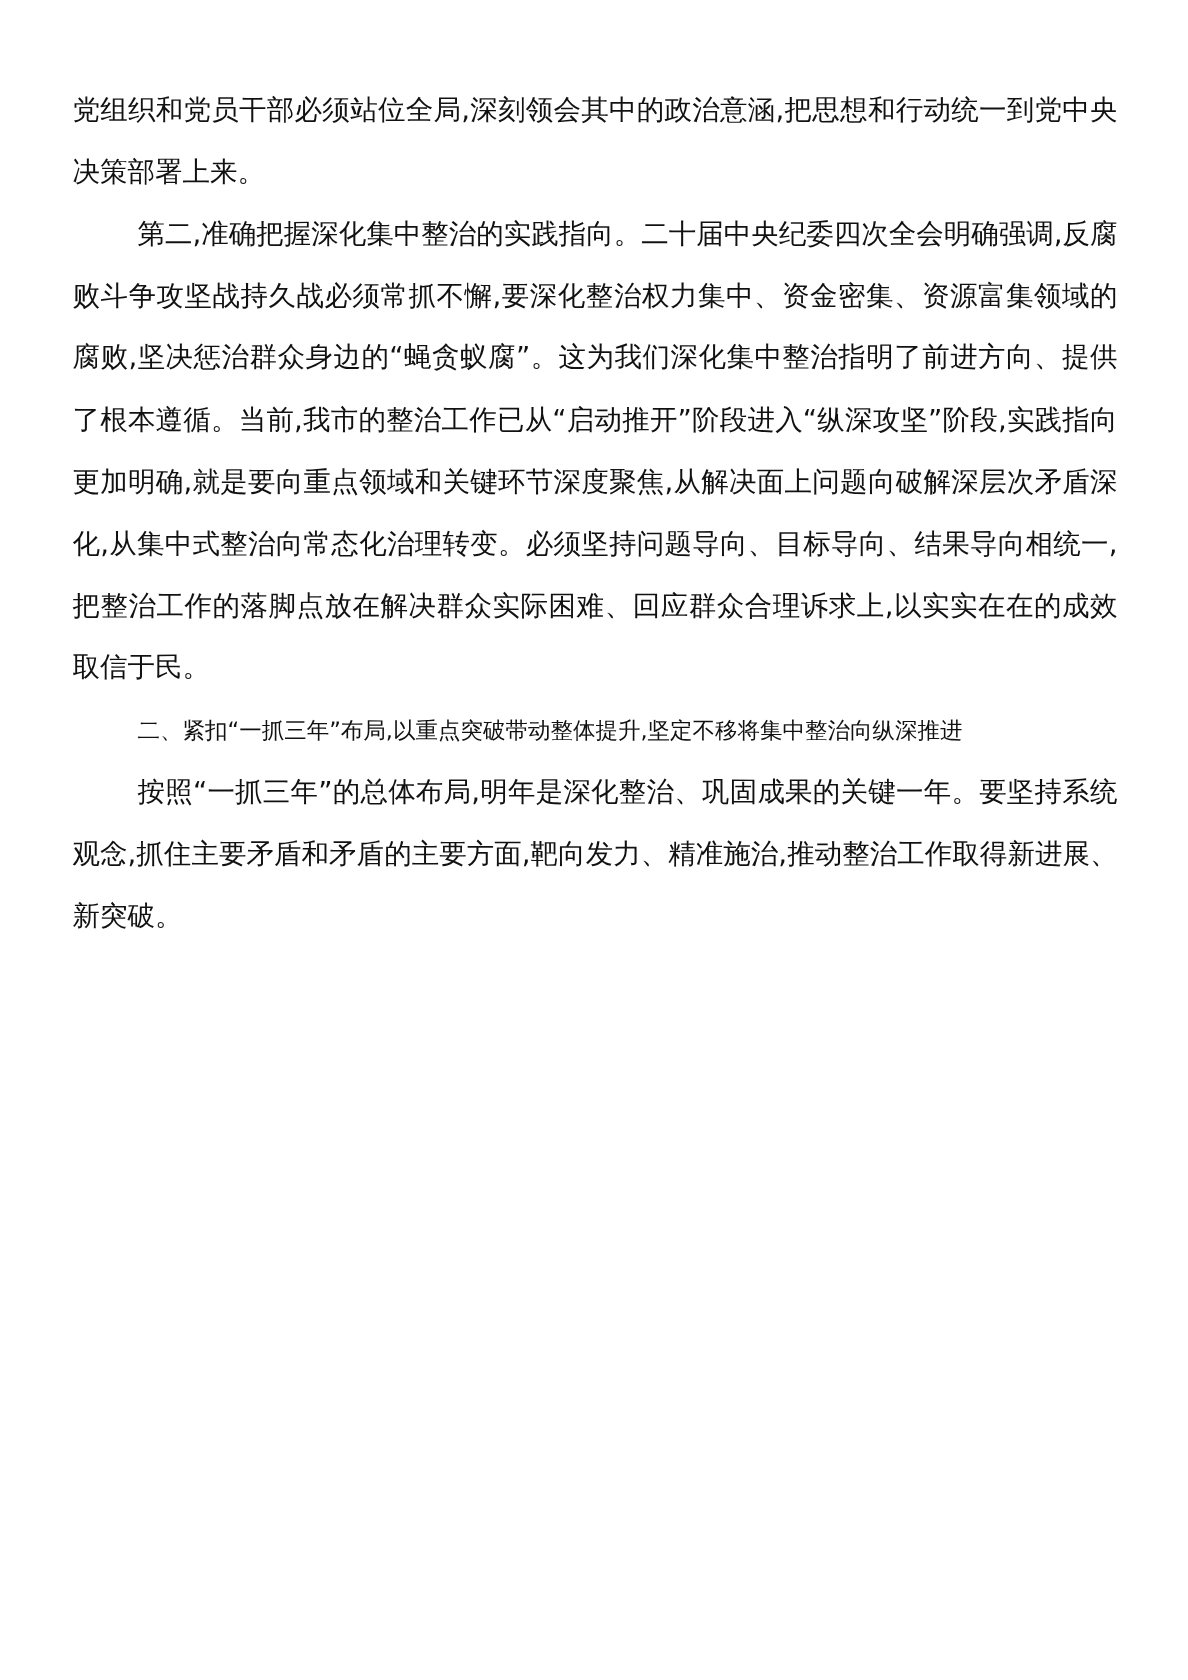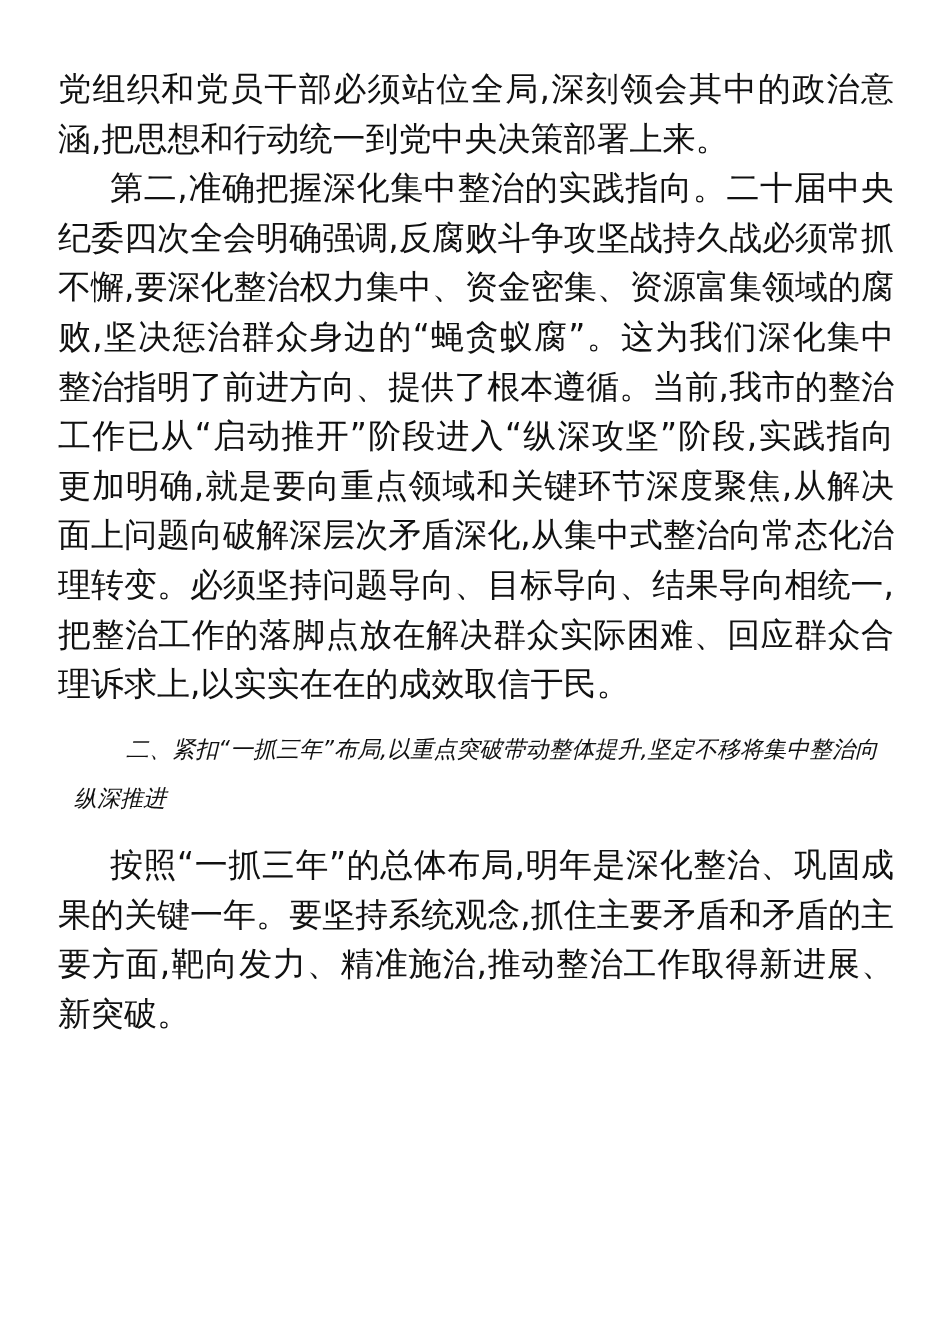--- a/index.html
+++ b/index.html
@@ -16,38 +16,37 @@
       color: #111111;
     }
     .page {
       position: absolute;
       left: 58px;
       top: 64px;
       width: 836px;
     }
     .para {
       margin: 0;
-      font-size: 33px;
+      font-size: 22px;
       line-height: 49.6px;
       text-align: justify;
       text-justify: inter-character;
       letter-spacing: 0px;
       word-break: break-all;
     }
     .para.indent {
       text-indent: 52px;
     }
     .heading {
-      margin: 16px;
-      font-size: 23px;
+      margin: 0;
+      font-size: 18px;
       line-height: 49.6px;
       text-indent: 52px;
       text-align: justify;
       word-break: break-all;
-      font-style: italic;
     }
   </style>
 </head>
 <body>
 
 <div class="page">
   <p class="para">党组织和党员干部必须站位全局,深刻领会其中的政治意涵,把思想和行动统一到党中央决策部署上来。</p>
   <p class="para indent">第二,准确把握深化集中整治的实践指向。二十届中央纪委四次全会明确强调,反腐败斗争攻坚战持久战必须常抓不懈,要深化整治权力集中、资金密集、资源富集领域的腐败,坚决惩治群众身边的“蝇贪蚁腐”。这为我们深化集中整治指明了前进方向、提供了根本遵循。当前,我市的整治工作已从“启动推开”阶段进入“纵深攻坚”阶段,实践指向更加明确,就是要向重点领域和关键环节深度聚焦,从解决面上问题向破解深层次矛盾深化,从集中式整治向常态化治理转变。必须坚持问题导向、目标导向、结果导向相统一,把整治工作的落脚点放在解决群众实际困难、回应群众合理诉求上,以实实在在的成效取信于民。</p>
   <p class="heading">二、紧扣“一抓三年”布局,以重点突破带动整体提升,坚定不移将集中整治向纵深推进</p>
   <p class="para indent">按照“一抓三年”的总体布局,明年是深化整治、巩固成果的关键一年。要坚持系统观念,抓住主要矛盾和矛盾的主要方面,靶向发力、精准施治,推动整治工作取得新进展、新突破。</p>

